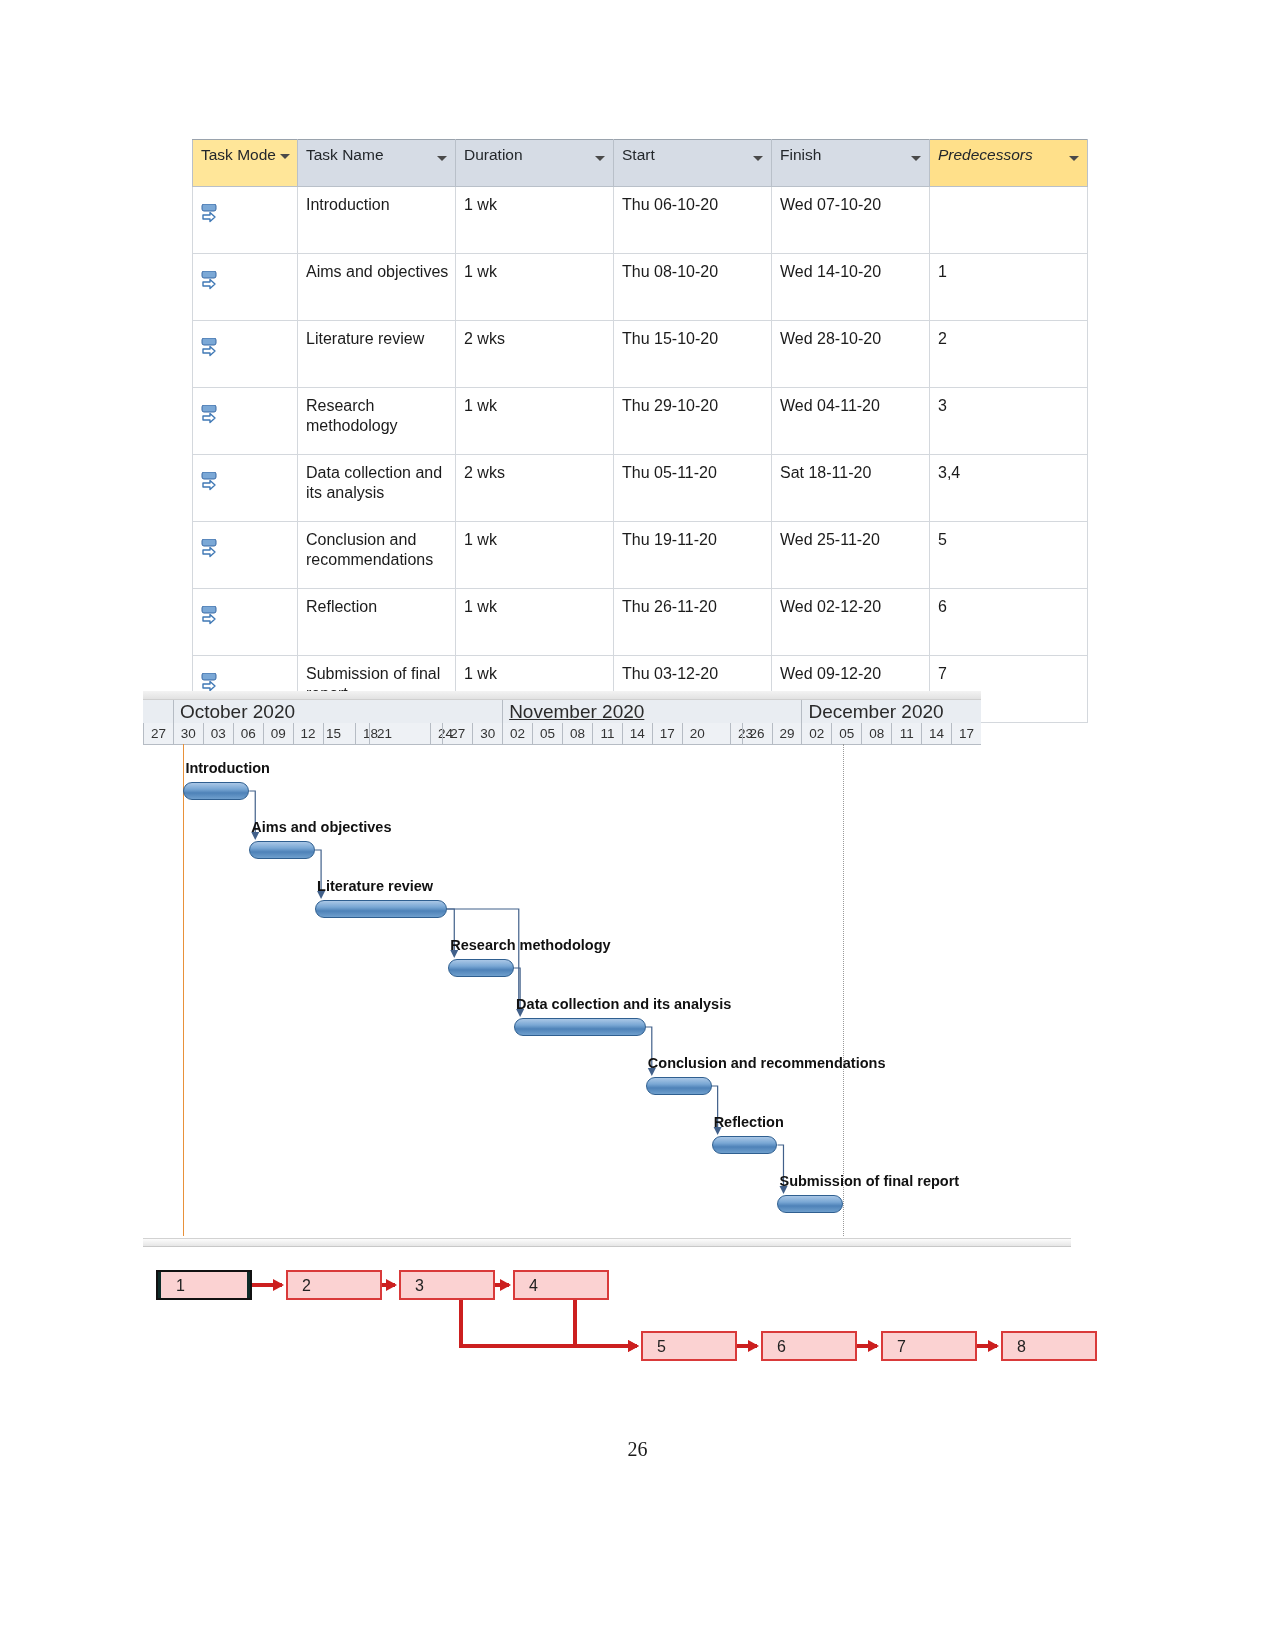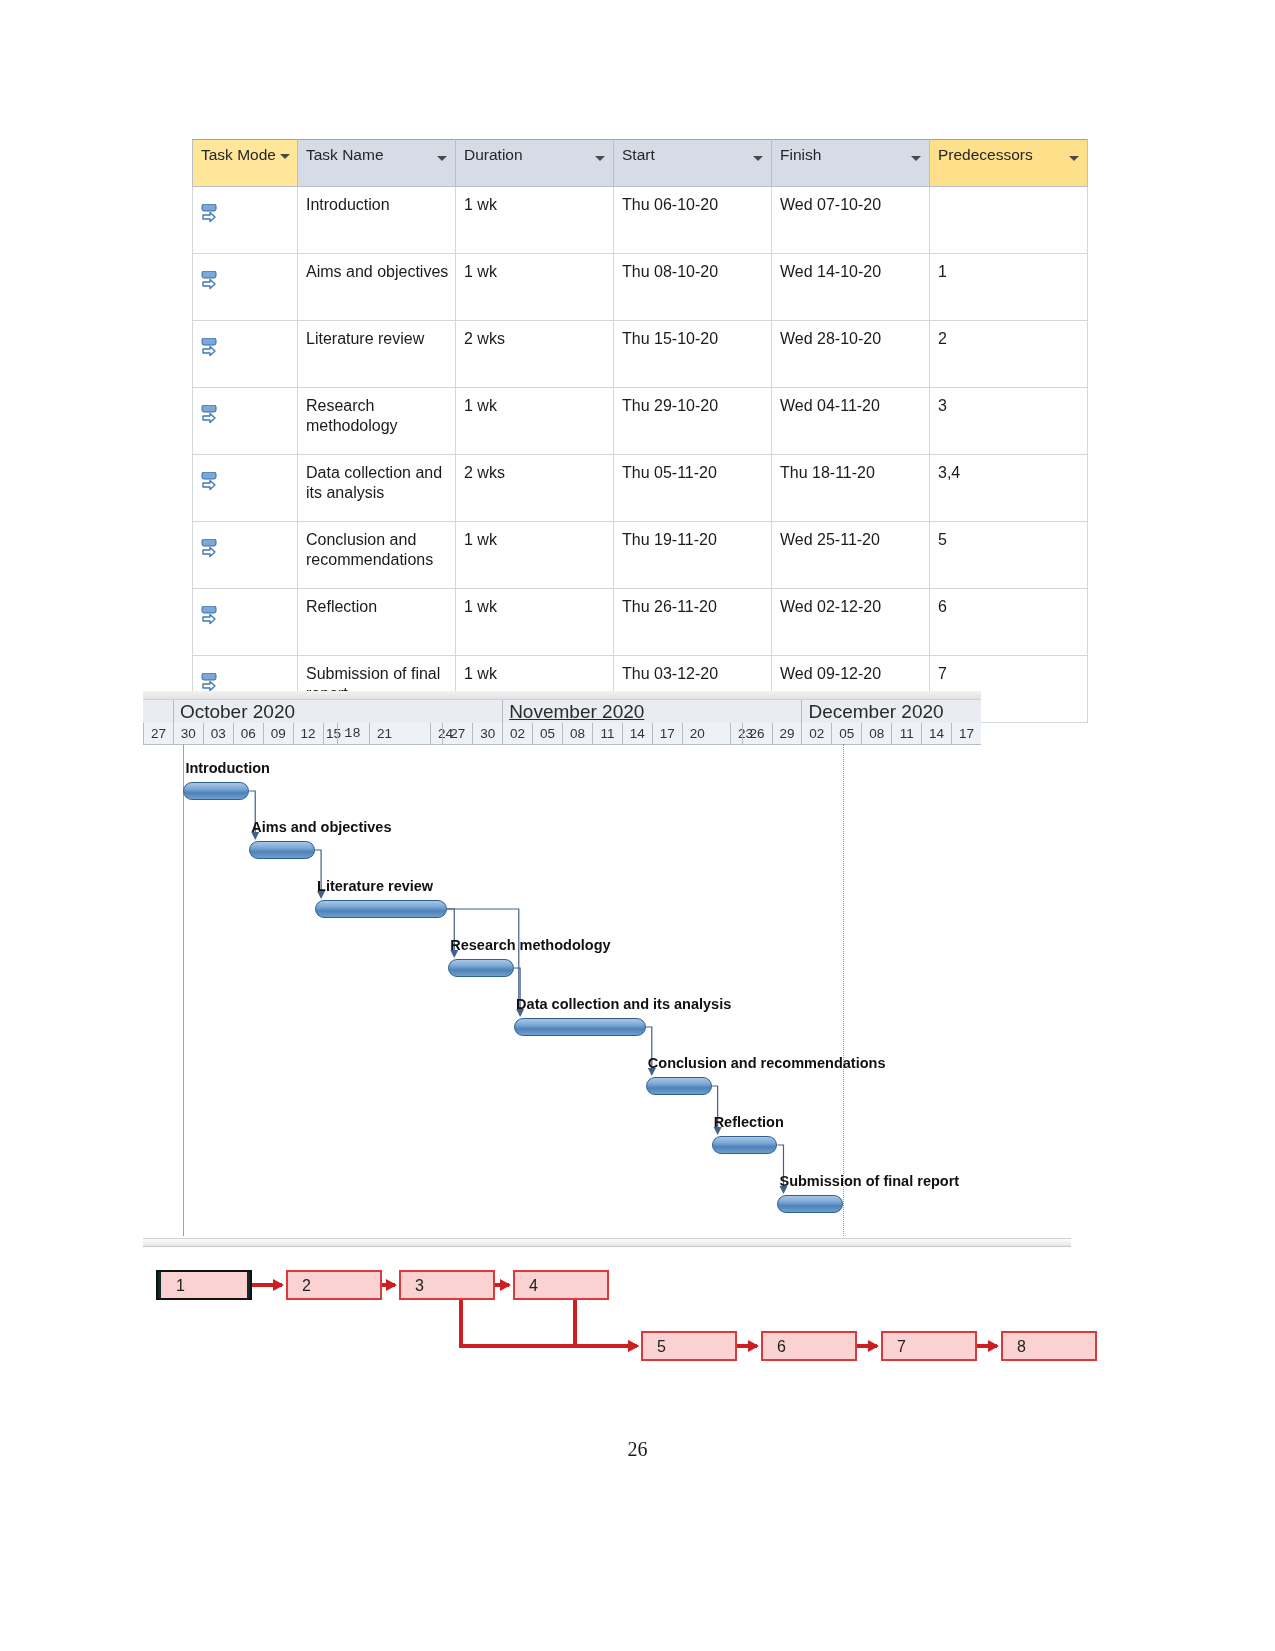--- a/index.html
+++ b/index.html
@@ -43,20 +43,21 @@
     font-size: 15.5px;
     color: #23272b;
   }
   table.task-table th.col-taskmode {
     background: #ffe699;
     width: 90px;
     line-height: 1.18;
   }
   table.task-table th.col-pred {
     background: #ffe08a;
+    font-style: italic;
   }
   th .hdr-arrow {
     position: absolute;
     right: 8px;
     top: 16px;
     width: 0; height: 0;
     border-left: 5px solid transparent;
     border-right: 5px solid transparent;
     border-top: 5px solid #4a4a4a;
   }
@@ -270,21 +271,21 @@
             <span class="mode-icon">
               <svg width="22" height="20" viewBox="0 0 22 20">
                 <rect x="1" y="0" width="14" height="7" rx="2" fill="#7ba8d6" stroke="#3a6ba6"></rect>
                 <path d="M2 11 L9 11 L9 8.5 L14 13 L9 17.5 L9 15 L2 15 Z" fill="none" stroke="#3f78b5" stroke-width="1.4" stroke-linejoin="round"></path>
               </svg>
             </span>
           </td>
           <td class="c-name">Data collection and its analysis</td>
           <td class="c-dur">2 wks</td>
           <td class="c-start">Thu 05-11-20</td>
-          <td class="c-finish">Thu 18-11-20</td>
+          <td class="c-finish">Sat 18-11-20</td>
           <td class="c-pred">3,4</td>
         </tr>
         <tr class="trow">
           <td class="c-mode">
             <span class="mode-icon">
               <svg width="22" height="20" viewBox="0 0 22 20">
                 <rect x="1" y="0" width="14" height="7" rx="2" fill="#7ba8d6" stroke="#3a6ba6"></rect>
                 <path d="M2 11 L9 11 L9 8.5 L14 13 L9 17.5 L9 15 L2 15 Z" fill="none" stroke="#3f78b5" stroke-width="1.4" stroke-linejoin="round"></path>
               </svg>
             </span>
@@ -337,21 +338,21 @@
       <div class="g-month" style="left: 658.429px; width: 179.571px;">December 2020</div>
     </div>
   <div class="g-days" id="gantt-days">
       <div class="g-day" style="left: 0px; width: 29.9286px;">27</div>
       <div class="g-day" style="left: 29.9286px; width: 29.9286px;">30</div>
       <div class="g-day" style="left: 59.8571px; width: 29.9286px;">03</div>
       <div class="g-day" style="left: 89.7857px; width: 29.9286px;">06</div>
       <div class="g-day" style="left: 119.714px; width: 29.9286px;">09</div>
       <div class="g-day" style="left: 149.643px; width: 29.9286px;">12</div>
       <div class="g-day" style="left: 179.571px; width: 21px;">15</div>
-      <div class="g-day" style="left: 194px; width: 29.9286px; font-family: Liberation Mono, monospace;">18</div>
+      <div class="g-day" style="left: 212px; width: 29.9286px;">18</div>
       <div class="g-day" style="left: 226px; width: 29.9286px;">21</div>
       <div class="g-day" style="left: 287px; width: 29.9286px;">24</div>
       <div class="g-day" style="left: 299.286px; width: 29.9286px;">27</div>
       <div class="g-day" style="left: 329.214px; width: 29.9286px;">30</div>
       <div class="g-day" style="left: 359.143px; width: 29.9286px;">02</div>
       <div class="g-day" style="left: 389.071px; width: 29.9286px;">05</div>
       <div class="g-day" style="left: 419px; width: 29.9286px;">08</div>
       <div class="g-day" style="left: 448.929px; width: 29.9286px;">11</div>
       <div class="g-day" style="left: 478.857px; width: 29.9286px;">14</div>
       <div class="g-day" style="left: 508.786px; width: 29.9286px;">17</div>

